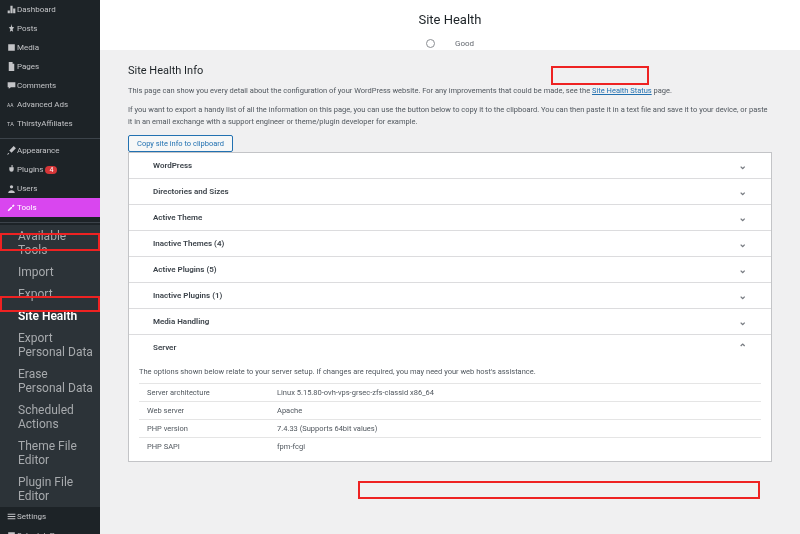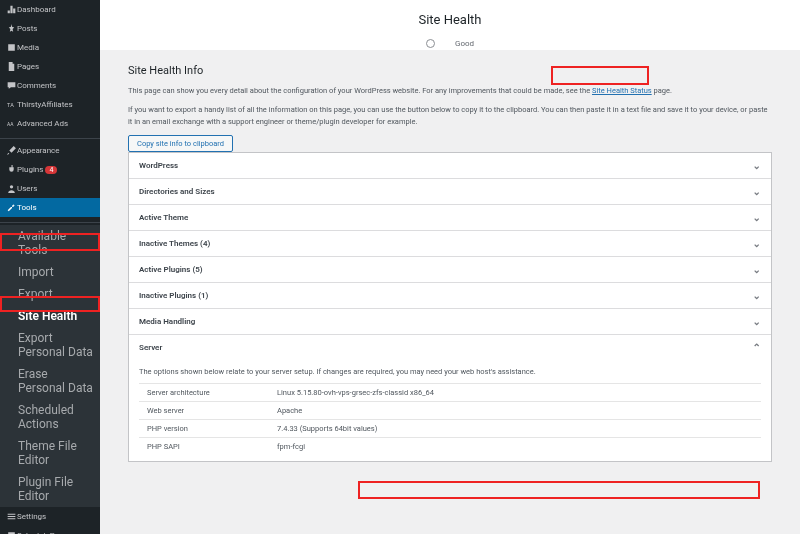--- a/index.html
+++ b/index.html
@@ -1,19 +1,19 @@
 <!DOCTYPE html>
 <html><head>
 <meta charset="utf-8">
 <style>
 *{margin:0;padding:0;box-sizing:border-box;font-family:-apple-system,BlinkMacSystemFont,"Segoe UI",Roboto,sans-serif}
 body{display:flex;width:800px;height:534px;overflow:hidden;background:#f0f0f1;font-size:9px;color:#3c434a}
 .sidebar{width:100px;background:#1d2327;color:#f0f0f1;flex-shrink:0;overflow:hidden}
 .menu-item{display:flex;align-items:center;padding:4px 6px;color:#c3c4c7;cursor:pointer;font-size:8px;}
-.menu-item.active{background:#0369a1;color:#fff}
+.menu-item.active{background:#d946ef;color:#fff}
 .menu-item .icon{width:11px;height:11px;display:flex;align-items:center;justify-content:center;flex-shrink:0}
 .menu-item .badge{background:#d63638;color:#fff;border-radius:8px;padding:0 4px;font-size:7px;margin-left:2px}
 .submenu{background:#2c3338}
 .submenu .menu-item{padding-left:18px;font-size:12px;color:#a7aaad}
 .submenu .menu-item.current{color:#fff;font-weight:600}
 .separator{height:4px;border-bottom:1px solid #3c434a;margin:2px 0}
 .main{flex:1;background:#f0f0f1;overflow:hidden;display:flex;flex-direction:column}
 .header{text-align:center;padding:12px 0 2px;background:#fff}
 .header h1{font-size:13px;font-weight:400;color:#1d2327;margin-bottom:12px}
 .status-row{display:flex;align-items:center;justify-content:center;gap:20px;font-size:8px;color:#646970}
@@ -22,21 +22,21 @@
 .tab{padding:4px 14px;color:#646970;border-bottom:2px solid transparent;cursor:pointer}
 .tab.active{border-bottom-color:#2271b1;color:#1d2327}
 .content{padding:14px 28px;overflow:auto}
 .content h2{font-size:11px;font-weight:400;color:#1d2327;margin-bottom:8px}
 .content p{font-size:7.5px;color:#50575e;margin-bottom:8px;line-height:1.5}
 .content a{color:#2271b1;text-decoration:underline}
 .btn{display:inline-block;border:1px solid #2271b1;color:#2271b1;background:#f6f7f7;padding:3px 8px;font-size:7.5px;border-radius:2px;cursor:pointer;}
 .accordion{border:1px solid #c3c4c7;background:#fff;margin-bottom:0}
 .acc-item{border-bottom:1px solid #dcdcde}
 .acc-item:last-child{border-bottom:none}
-.acc-header{display:flex;justify-content:space-between;align-items:center;padding:7px 10px;font-size:8px;font-weight:600;cursor:pointer}
+.acc-header{display:flex;justify-content:space-between;align-items:center;padding:7px 24px;font-size:8px;font-weight:600;cursor:pointer}
 .acc-header .chev{font-size:10px;color:#787c82}
 .acc-body{padding:6px 10px;font-size:7.5px;color:#50575e}
 .acc-body p{margin-bottom:6px}
 .table{width:100%;border-collapse:collapse}
 .table td{padding:4px 8px;border-top:1px solid #e5e5e5;font-size:7.5px}
 .table td:first-child{width:130px;color:#50575e}
 .hl-box{position:absolute;border:2px solid #e22;pointer-events:none;z-index:10}
 svg{width:11px;height:11px;fill:currentColor}
 </style>
 </head>
@@ -80,32 +80,32 @@
         <span class="icon">
           <svg viewBox="0 0 20 20">
             <path d="M3 4h14v9H9l-4 3v-3H3z"></path>
           </svg>
         </span>
         <span>Comments</span>
       </div>
       <div class="menu-item">
         <span class="icon">
           <svg viewBox="0 0 20 20">
+            <text x="2" y="14" font-size="9">AA</text>
+          </svg>
+        </span>
+        <span>Advanced Ads</span>
+      </div>
+      <div class="menu-item">
+        <span class="icon">
+          <svg viewBox="0 0 20 20">
             <text x="2" y="14" font-size="10">TA</text>
           </svg>
         </span>
         <span>ThirstyAffiliates</span>
-      </div>
-      <div class="menu-item">
-        <span class="icon">
-          <svg viewBox="0 0 20 20">
-            <text x="2" y="14" font-size="9">AA</text>
-          </svg>
-        </span>
-        <span>Advanced Ads</span>
       </div>
       <div class="separator"></div>
       <div class="menu-item">
         <span class="icon">
           <svg viewBox="0 0 20 20">
             <path d="M14 2l4 4-8 8-4-4zM4 14l-2 4 4-2z"></path>
           </svg>
         </span>
         <span>Appearance</span>
       </div>

